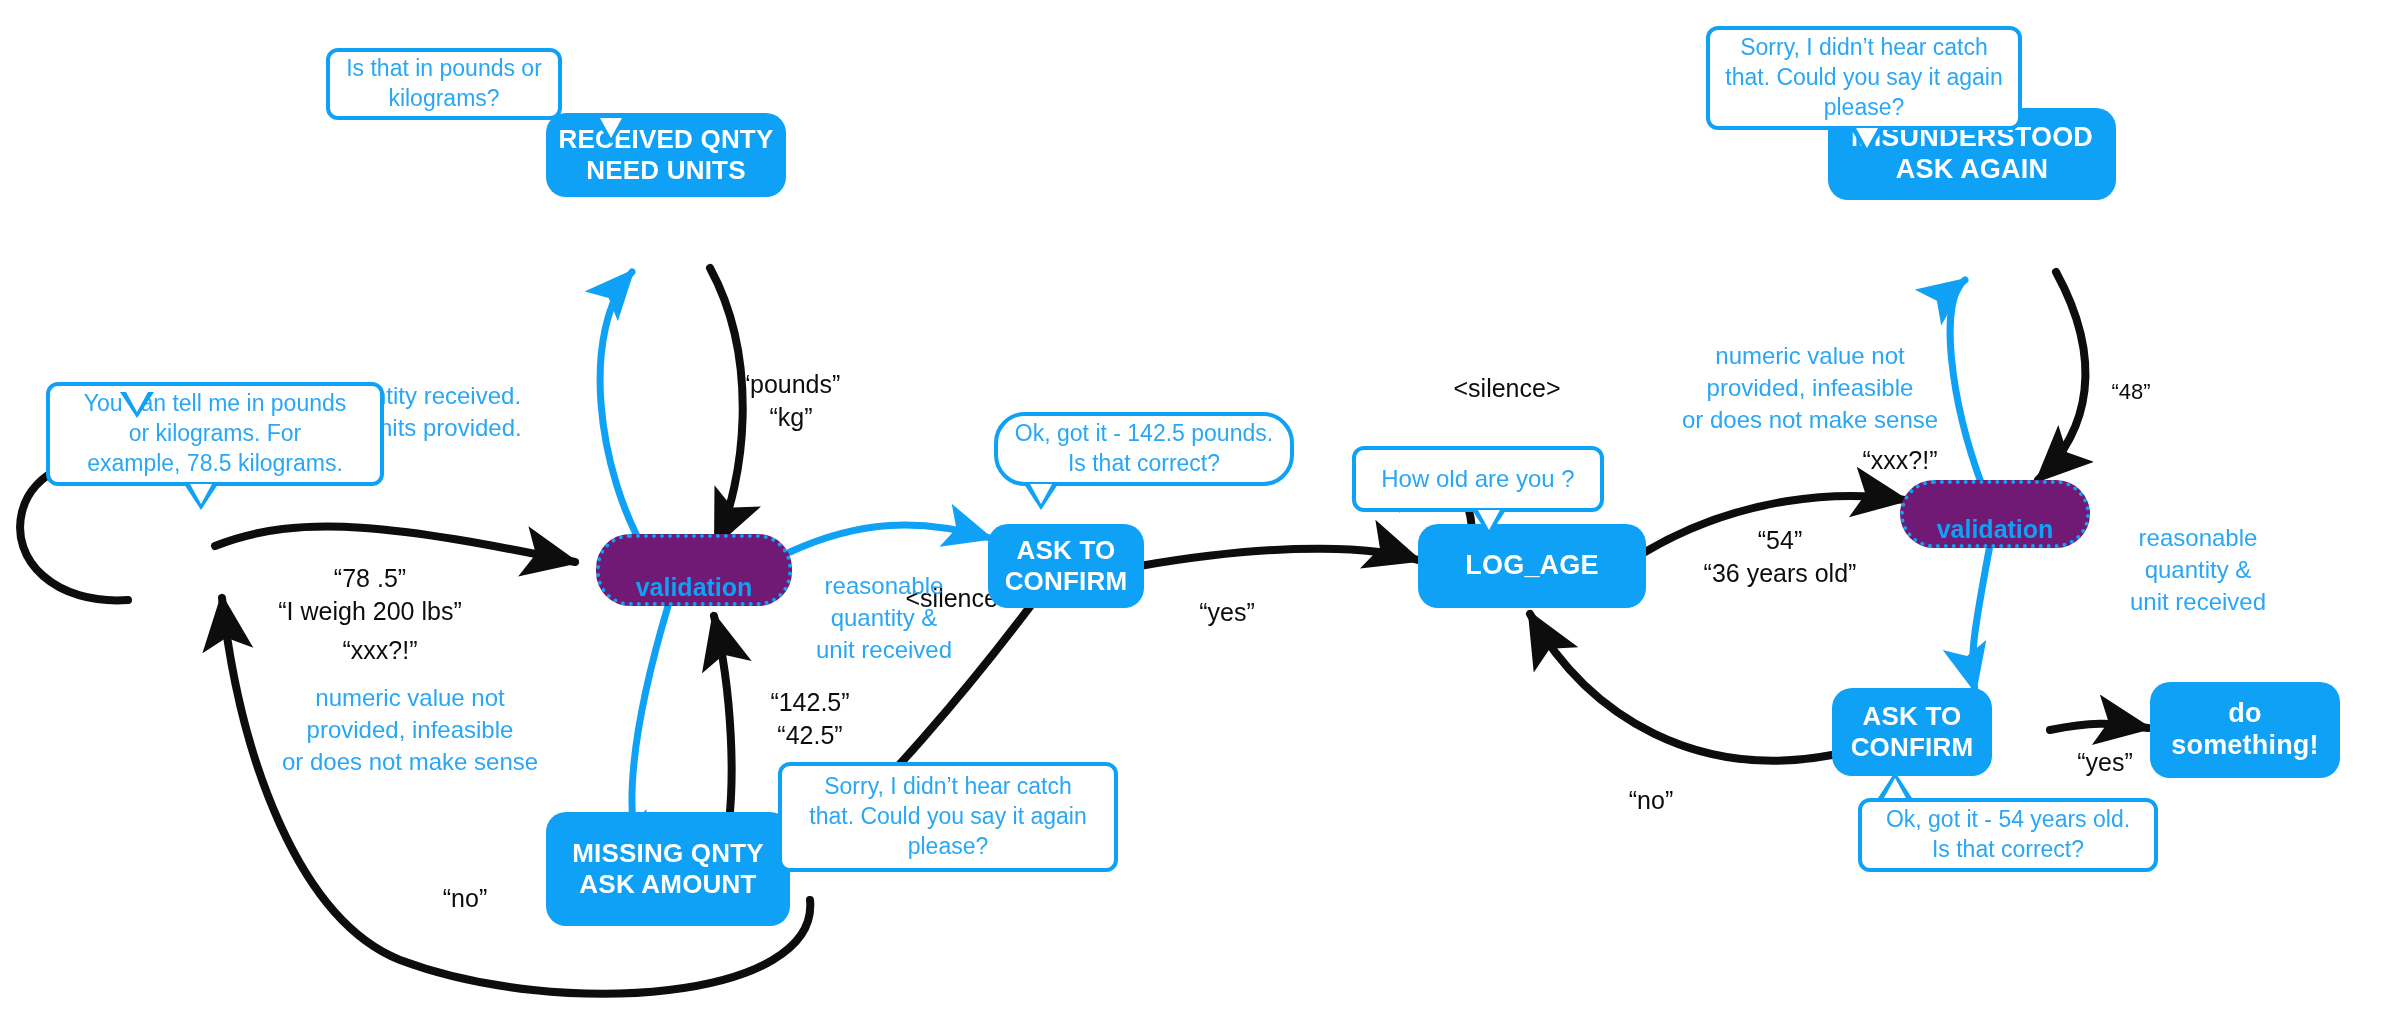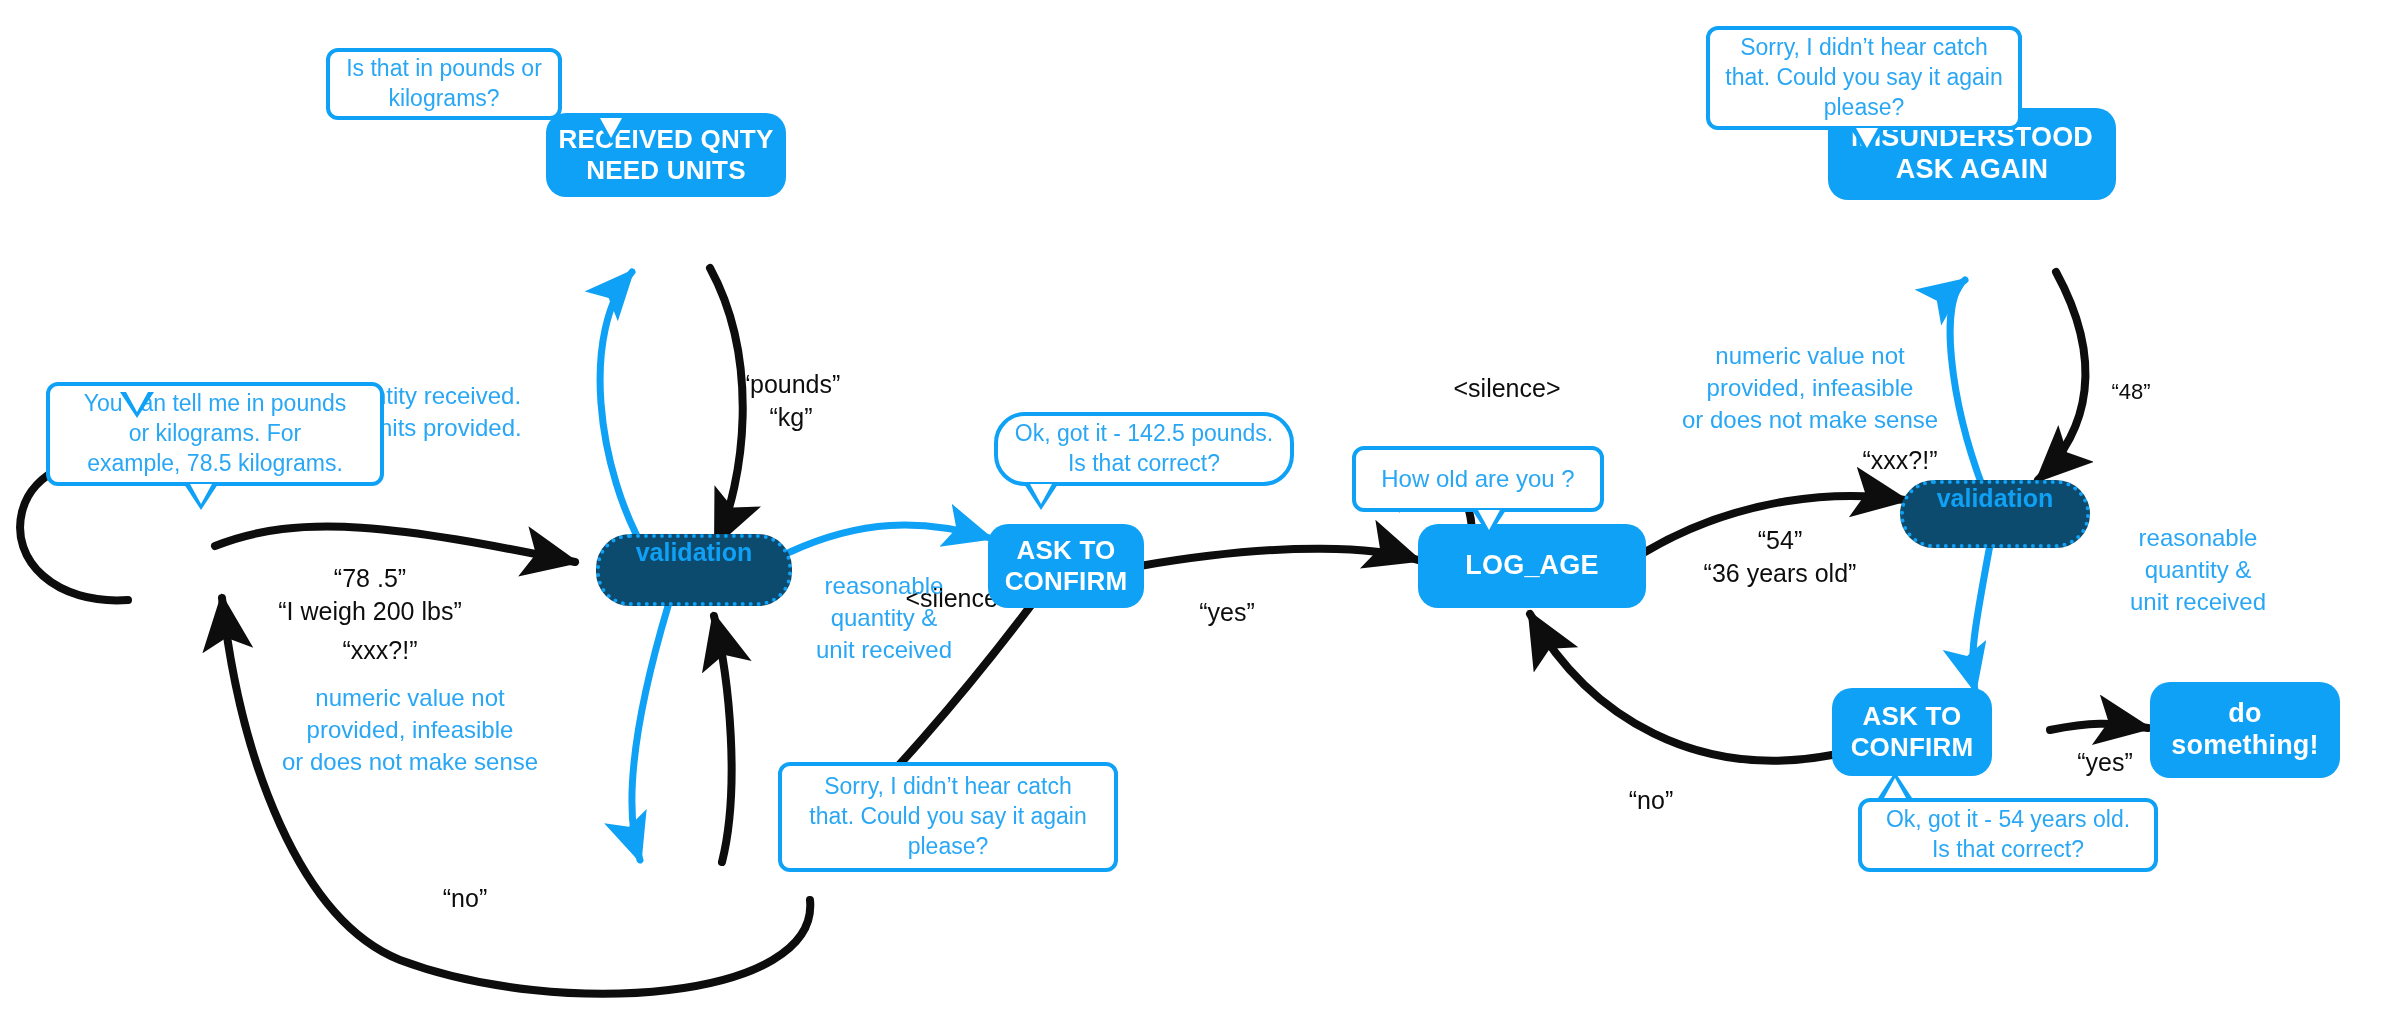--- a/index.html
+++ b/index.html
@@ -13,21 +13,21 @@
     position:absolute;background:#0fa1f5;border-radius:20px;
     color:#fff;display:flex;align-items:center;justify-content:center;
     text-align:center;font-weight:bold;line-height:1.18;
     letter-spacing:.2px;z-index:30;box-sizing:border-box;
   }
   .node span{display:block;white-space:pre-line;}
 
   
   .vnode{
     position:absolute;border:4px dotted #0fa1f5;border-radius:34px;
-    background:#0c4a6e;color:#0fa1f5;display:flex;align-items:flex-start;
+    background:#701a75;color:#0fa1f5;display:flex;align-items:flex-end;
     justify-content:center;font-weight:bold;z-index:28;box-sizing:border-box;
   }
 
   
   .bubble{
     position:absolute;background:#fff;border:4px solid #0fa1f5;
     border-radius:12px;color:#29a7f5;text-align:center;
     display:flex;align-items:center;justify-content:center;
     line-height:1.3;box-sizing:border-box;z-index:40;padding:6px 12px;
   }
@@ -106,20 +106,24 @@
 
   <div class="vnode" style="left:596px;top:534px;width:196px;height:72px;font-size:25px;">
     <span>validation</span>
   </div>
 
   <div class="node" style="left:988px;top:524px;width:156px;height:84px;font-size:26px;">
     <span>ASK TO
 CONFIRM</span>
   </div>
 
+  <div class="node" style="left:546px;top:812px;width:244px;height:114px;font-size:26px;">
+    <span>MISSING QNTY
+ASK AMOUNT</span>
+  </div>
 
   <div class="node" style="left:1418px;top:524px;width:228px;height:84px;font-size:27px;">
     <span>LOG_AGE</span>
   </div>
 
   <div class="vnode" style="left:1900px;top:480px;width:190px;height:68px;font-size:25px;">
     <span>validation</span>
   </div>
 
   <div class="node" style="left:1828px;top:108px;width:288px;height:92px;font-size:27px;">
@@ -213,20 +217,24 @@
     <span>“pounds”
 “kg”</span>
   </div>
 
   <div class="lbl blu" style="left:790px;top:538px;width:188px;font-size:24px;">
     <span>reasonable
 quantity &amp;
 unit received</span>
   </div>
 
+  <div class="lbl blk" style="left:740px;top:652px;width:140px;font-size:25px;">
+    <span>“142.5”
+“42.5”</span>
+  </div>
 
   <div class="lbl blk" style="left:884px;top:548px;width:150px;font-size:25px;z-index:20;">
     <span>&lt;silence&gt;</span>
   </div>
 
   <div class="lbl blk" style="left:1172px;top:562px;width:110px;font-size:25px;">
     <span>“yes”</span>
   </div>
 
   <div class="lbl blk" style="left:410px;top:848px;width:110px;font-size:25px;">

